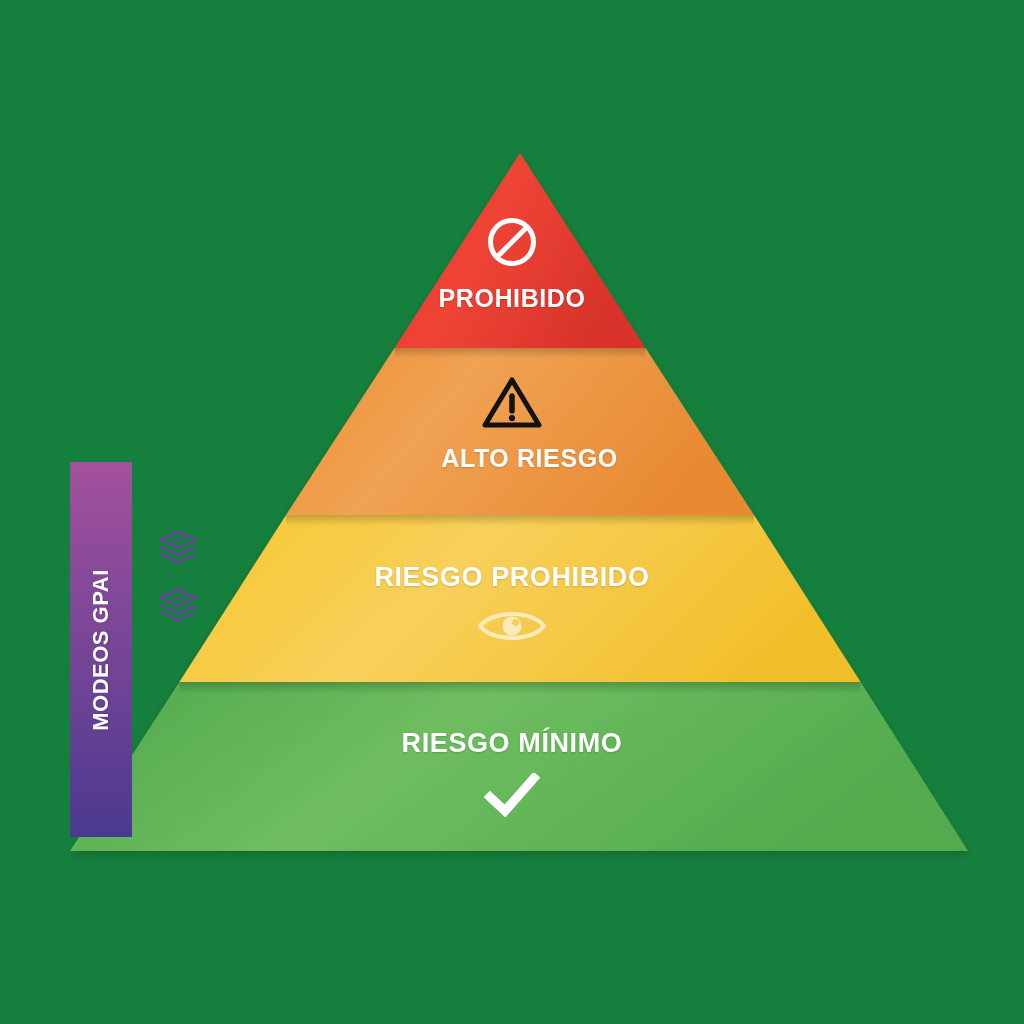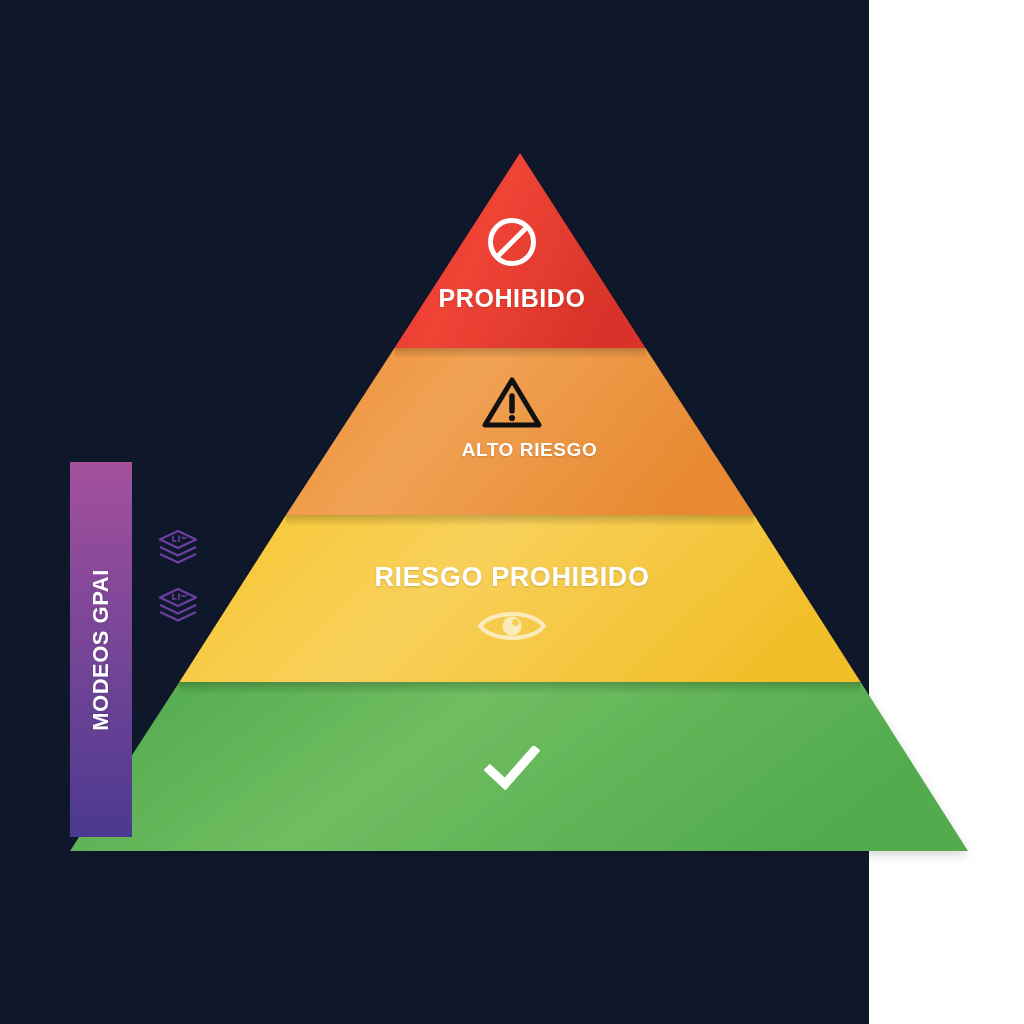--- a/index.html
+++ b/index.html
@@ -10,23 +10,23 @@
   }
   body {
     width: 1024px;
     height: 1024px;
     overflow: hidden;
     font-family: "Liberation Sans", sans-serif;
   }
 
   #stage {
     position: relative;
-    width: 869px;
+    width: 1024px;
     height: 1024px;
-    background: #0f172a;
+    background: #15803d;
   }
 
   #pyramid-svg {
     position: absolute;
     left: 0;
     top: 0;
     width: 1024px;
     height: 1024px;
   }
 
@@ -53,21 +53,21 @@
     display: block;
     margin: 0 auto;
   }
 
   
   #tier-prohibido-overlay { top: 214px; }
   #tier-prohibido-overlay .tier-label { font-size: 25px; margin-top: 16px; }
 
   
   #tier-alto-overlay { top: 374px; }
-  #tier-alto-overlay .tier-label { font-size: 19px; margin-top: 8px; padding-left: 35px; }
+  #tier-alto-overlay .tier-label { font-size: 25px; margin-top: 14px; padding-left: 35px; }
 
   
   #tier-limitado-overlay { top: 564px; }
   #tier-limitado-overlay .tier-label { font-size: 27px; }
   #tier-limitado-overlay .tier-icon { margin-top: 14px; }
 
   
   #tier-minimo-overlay { top: 730px; }
   #tier-minimo-overlay .tier-label { font-size: 27px; }
   #tier-minimo-overlay .tier-icon { margin-top: 16px; }
@@ -184,20 +184,21 @@
   <div class="tier-overlay" id="tier-limitado-overlay">
     <div class="tier-label">RIESGO PROHIBIDO</div>
     <svg class="tier-icon" width="72" height="42" viewBox="0 0 72 42" opacity="0.62">
       <path d="M4 21 C16 5, 56 5, 68 21 C56 37, 16 37, 4 21 Z" fill="none" stroke="#ffffff" stroke-width="4.2" stroke-linejoin="round"></path>
       <circle cx="36" cy="21" r="9.5" fill="#ffffff"></circle>
       <circle cx="39.5" cy="17.5" r="3.4" fill="#f7cf5e"></circle>
     </svg>
   </div>
 
   <div class="tier-overlay" id="tier-minimo-overlay">
+    <div class="tier-label">RIESGO MÍNIMO</div>
     <svg class="tier-icon" width="56" height="44" viewBox="0 0 56 44">
       <path d="M6 24 L21 38 L50 5" fill="none" stroke="#ffffff" stroke-width="9" stroke-linecap="square" stroke-linejoin="miter"></path>
     </svg>
   </div>
 
   <div id="gpai-band">
     <span id="gpai-band-label">MODEOS GPAI</span>
   </div>
 
   <div id="gpai-icons">

